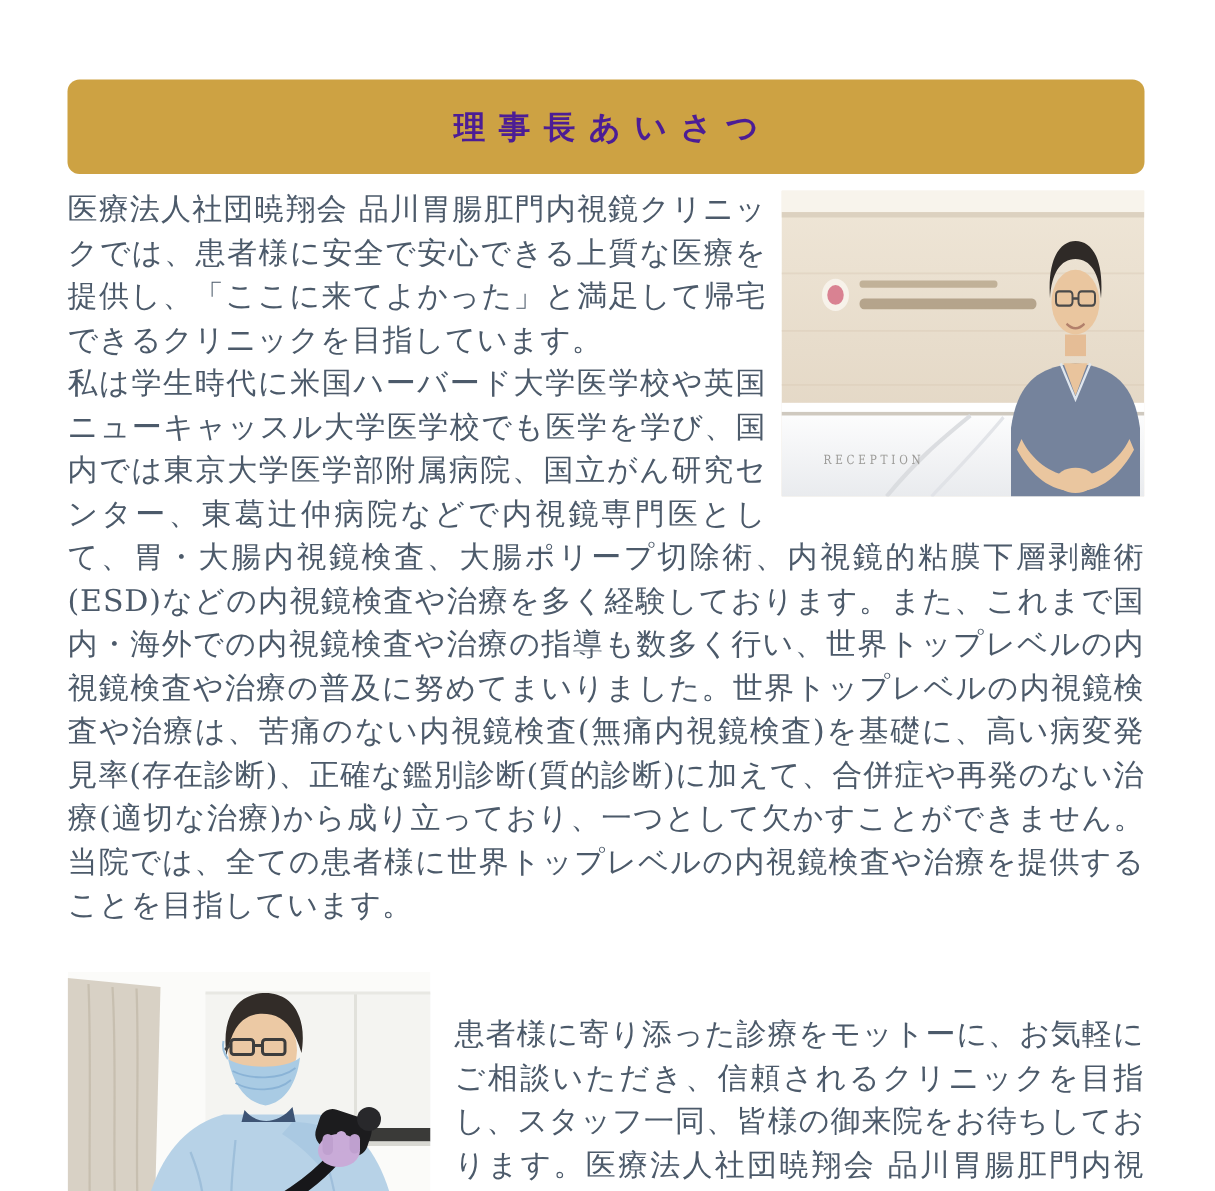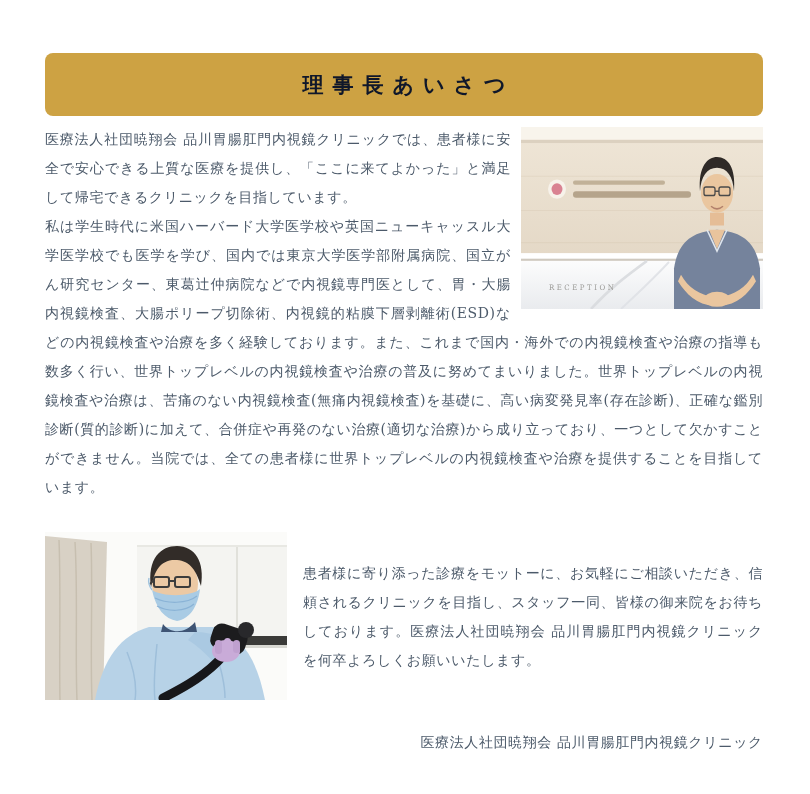--- a/index.html
+++ b/index.html
@@ -9,32 +9,32 @@
     color:#4c5a6a;
   }
   .page{padding:53px 47px 0 45px;}
   
   .banner{
     height:63px;background:#cda243;border-radius:8px;
     display:flex;align-items:center;justify-content:center;
     margin-bottom:9px;
   }
   .banner-title{
-    color:#0f172a;font-size:21px;font-weight:600;
+    color:#4c1d95;font-size:21px;font-weight:600;
     letter-spacing:9px;text-indent:9px;line-height:1;
   }
   
   .section{overflow:hidden;}
   .section-intro{margin-bottom:28px;}
   .body-text{
-    margin:0;font-size:14px;line-height:29px;letter-spacing:0.6px;
+    margin:0;font-size:20px;line-height:29px;letter-spacing:0.6px;
     text-align:justify;color:#4c5a6a;
   }
   .photo{display:block;}
-  .photo-right{float:right;width:242px;height:182px;margin:2px 0 10px 10px;}
+  .photo-right{float:right;width:242px;height:204px;margin:2px 0 10px 10px;}
   .photo-left{float:left;width:242px;height:168px;margin:2px 16px 14px 0;}
   .photo svg{display:block;width:100%;height:100%;}
   
   .signature{
     margin-top:14px;text-align:right;
     font-size:14px;line-height:28px;letter-spacing:0.6px;
   }
 </style>
 </head>
 <body>

